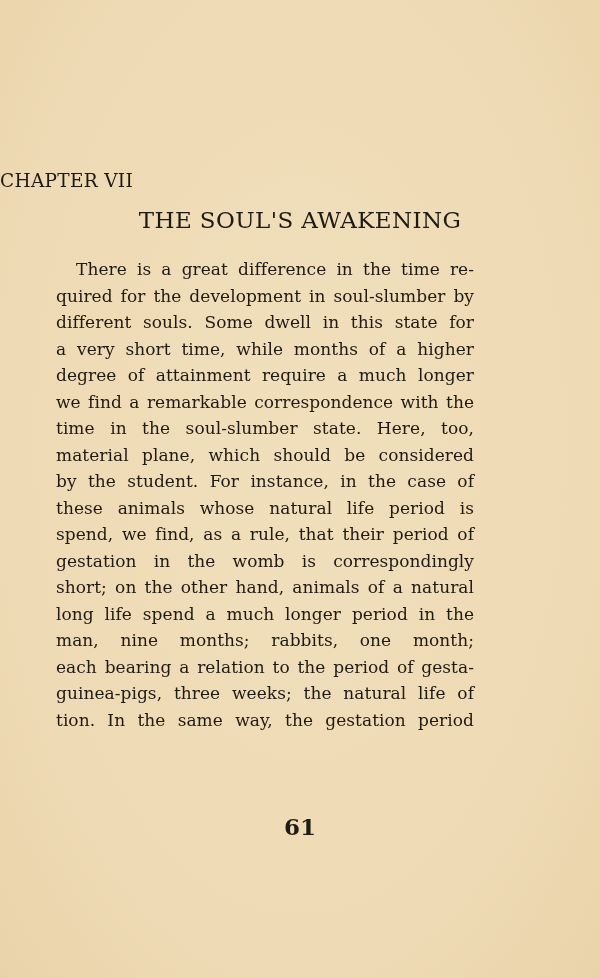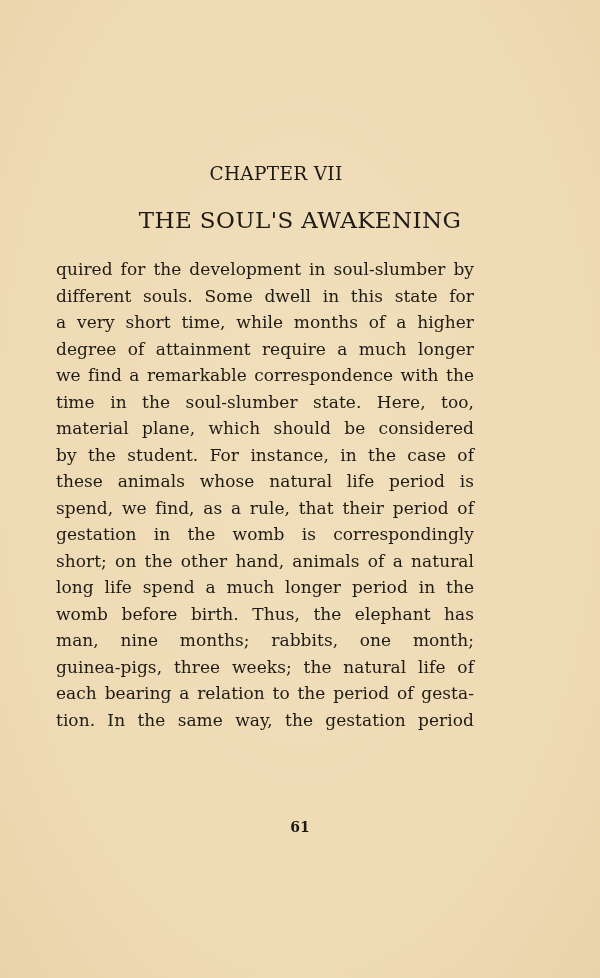--- a/index.html
+++ b/index.html
@@ -16,24 +16,24 @@
       color: #1e1a14;
     }
     .page {
       position: absolute;
       left: 0; top: 0;
       width: 600px; height: 978px;
       background: radial-gradient(ellipse at 50% 45%, #f1dfbc 0%, #eedab4 70%, #e9d3aa 100%);
     }
     .chapter-number {
       position: absolute;
-      top: 162px;
+      top: 169px;
       left: 0;
       width: 552px;
-      text-align: center;
+      text-align: left;
       font-size: 18.5px;
       letter-spacing: 0.3px;
       line-height: 24px;
     }
     .chapter-title {
       position: absolute;
       top: 208px;
       left: 0;
       width: 600px;
       text-align: center;
@@ -58,47 +58,47 @@
     }
     .line.indent {
       padding-left: 20px;
     }
     .page-number {
       position: absolute;
       top: 815px;
       left: 0;
       width: 600px;
       text-align: center;
-      font-size: 14px;
+      font-size: 23px;
       font-weight: bold;
       line-height: 24px;
     }
   </style>
 </head>
 <body>
 
 <div class="page">
   <div class="chapter-number">CHAPTER VII</div>
   <div class="chapter-title">THE SOUL'S AWAKENING</div>
 
   <div class="body-text">
+    <div class="line indent">There is a great difference in the time re-</div>
     <div class="line">quired for the development in soul-slumber by</div>
     <div class="line">different souls.  Some dwell in this state for</div>
     <div class="line">a very short time, while months of a higher</div>
     <div class="line">degree of attainment require a much longer</div>
     <div class="line">we find a remarkable correspondence with the</div>
     <div class="line">time in the soul-slumber state.  Here, too,</div>
     <div class="line">material plane, which should be considered</div>
     <div class="line">by the student.  For instance, in the case of</div>
     <div class="line">these animals whose natural life period is</div>
     <div class="line">spend, we find, as a rule, that their period of</div>
     <div class="line">gestation in the womb is correspondingly</div>
     <div class="line">short; on the other hand, animals of a natural</div>
     <div class="line">long life spend a much longer period in the</div>
-    <div class="line">womb before birth.  Thus, the elephant has</div>
     <div class="line">man, nine months; rabbits, one month;</div>
+    <div class="line">each bearing a relation to the period of gesta-</div>
     <div class="line">guinea-pigs, three weeks; the natural life of</div>
-    <div class="line">each bearing a relation to the period of gesta-</div>
     <div class="line">tion.  In the same way, the gestation period</div>
   </div>
 
   <div class="page-number">61</div>
 </div>
 
 </body></html>

